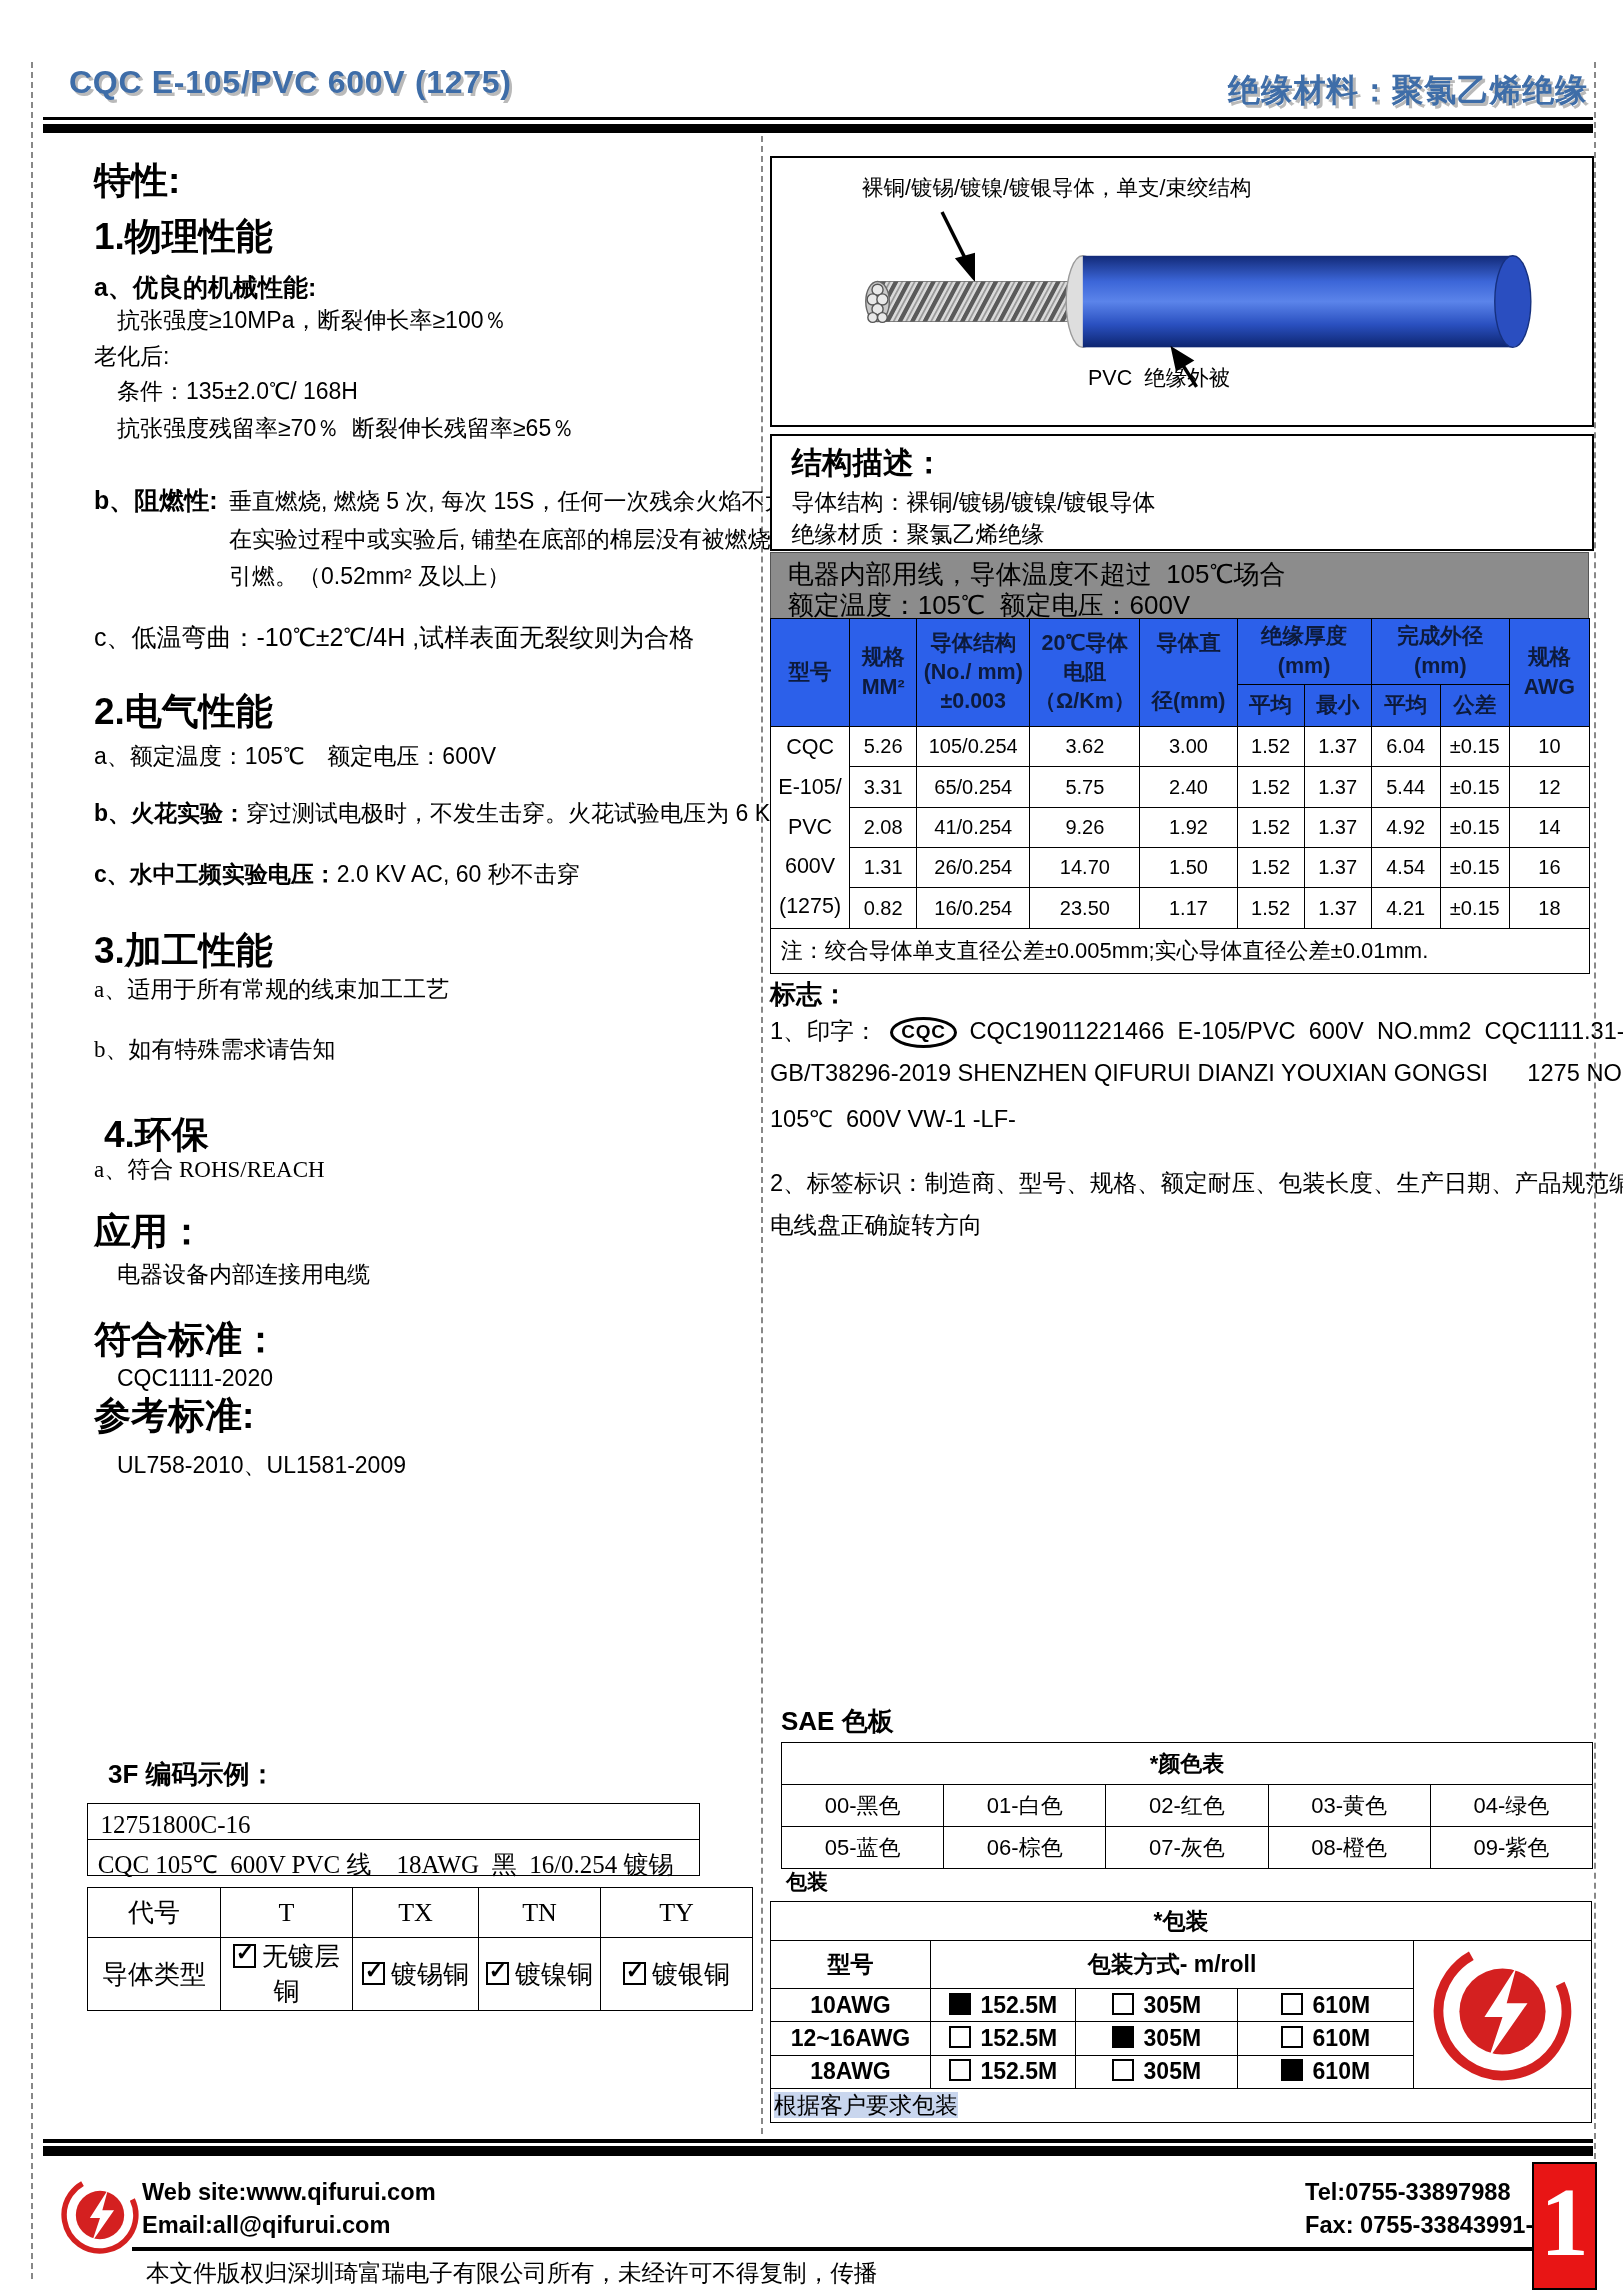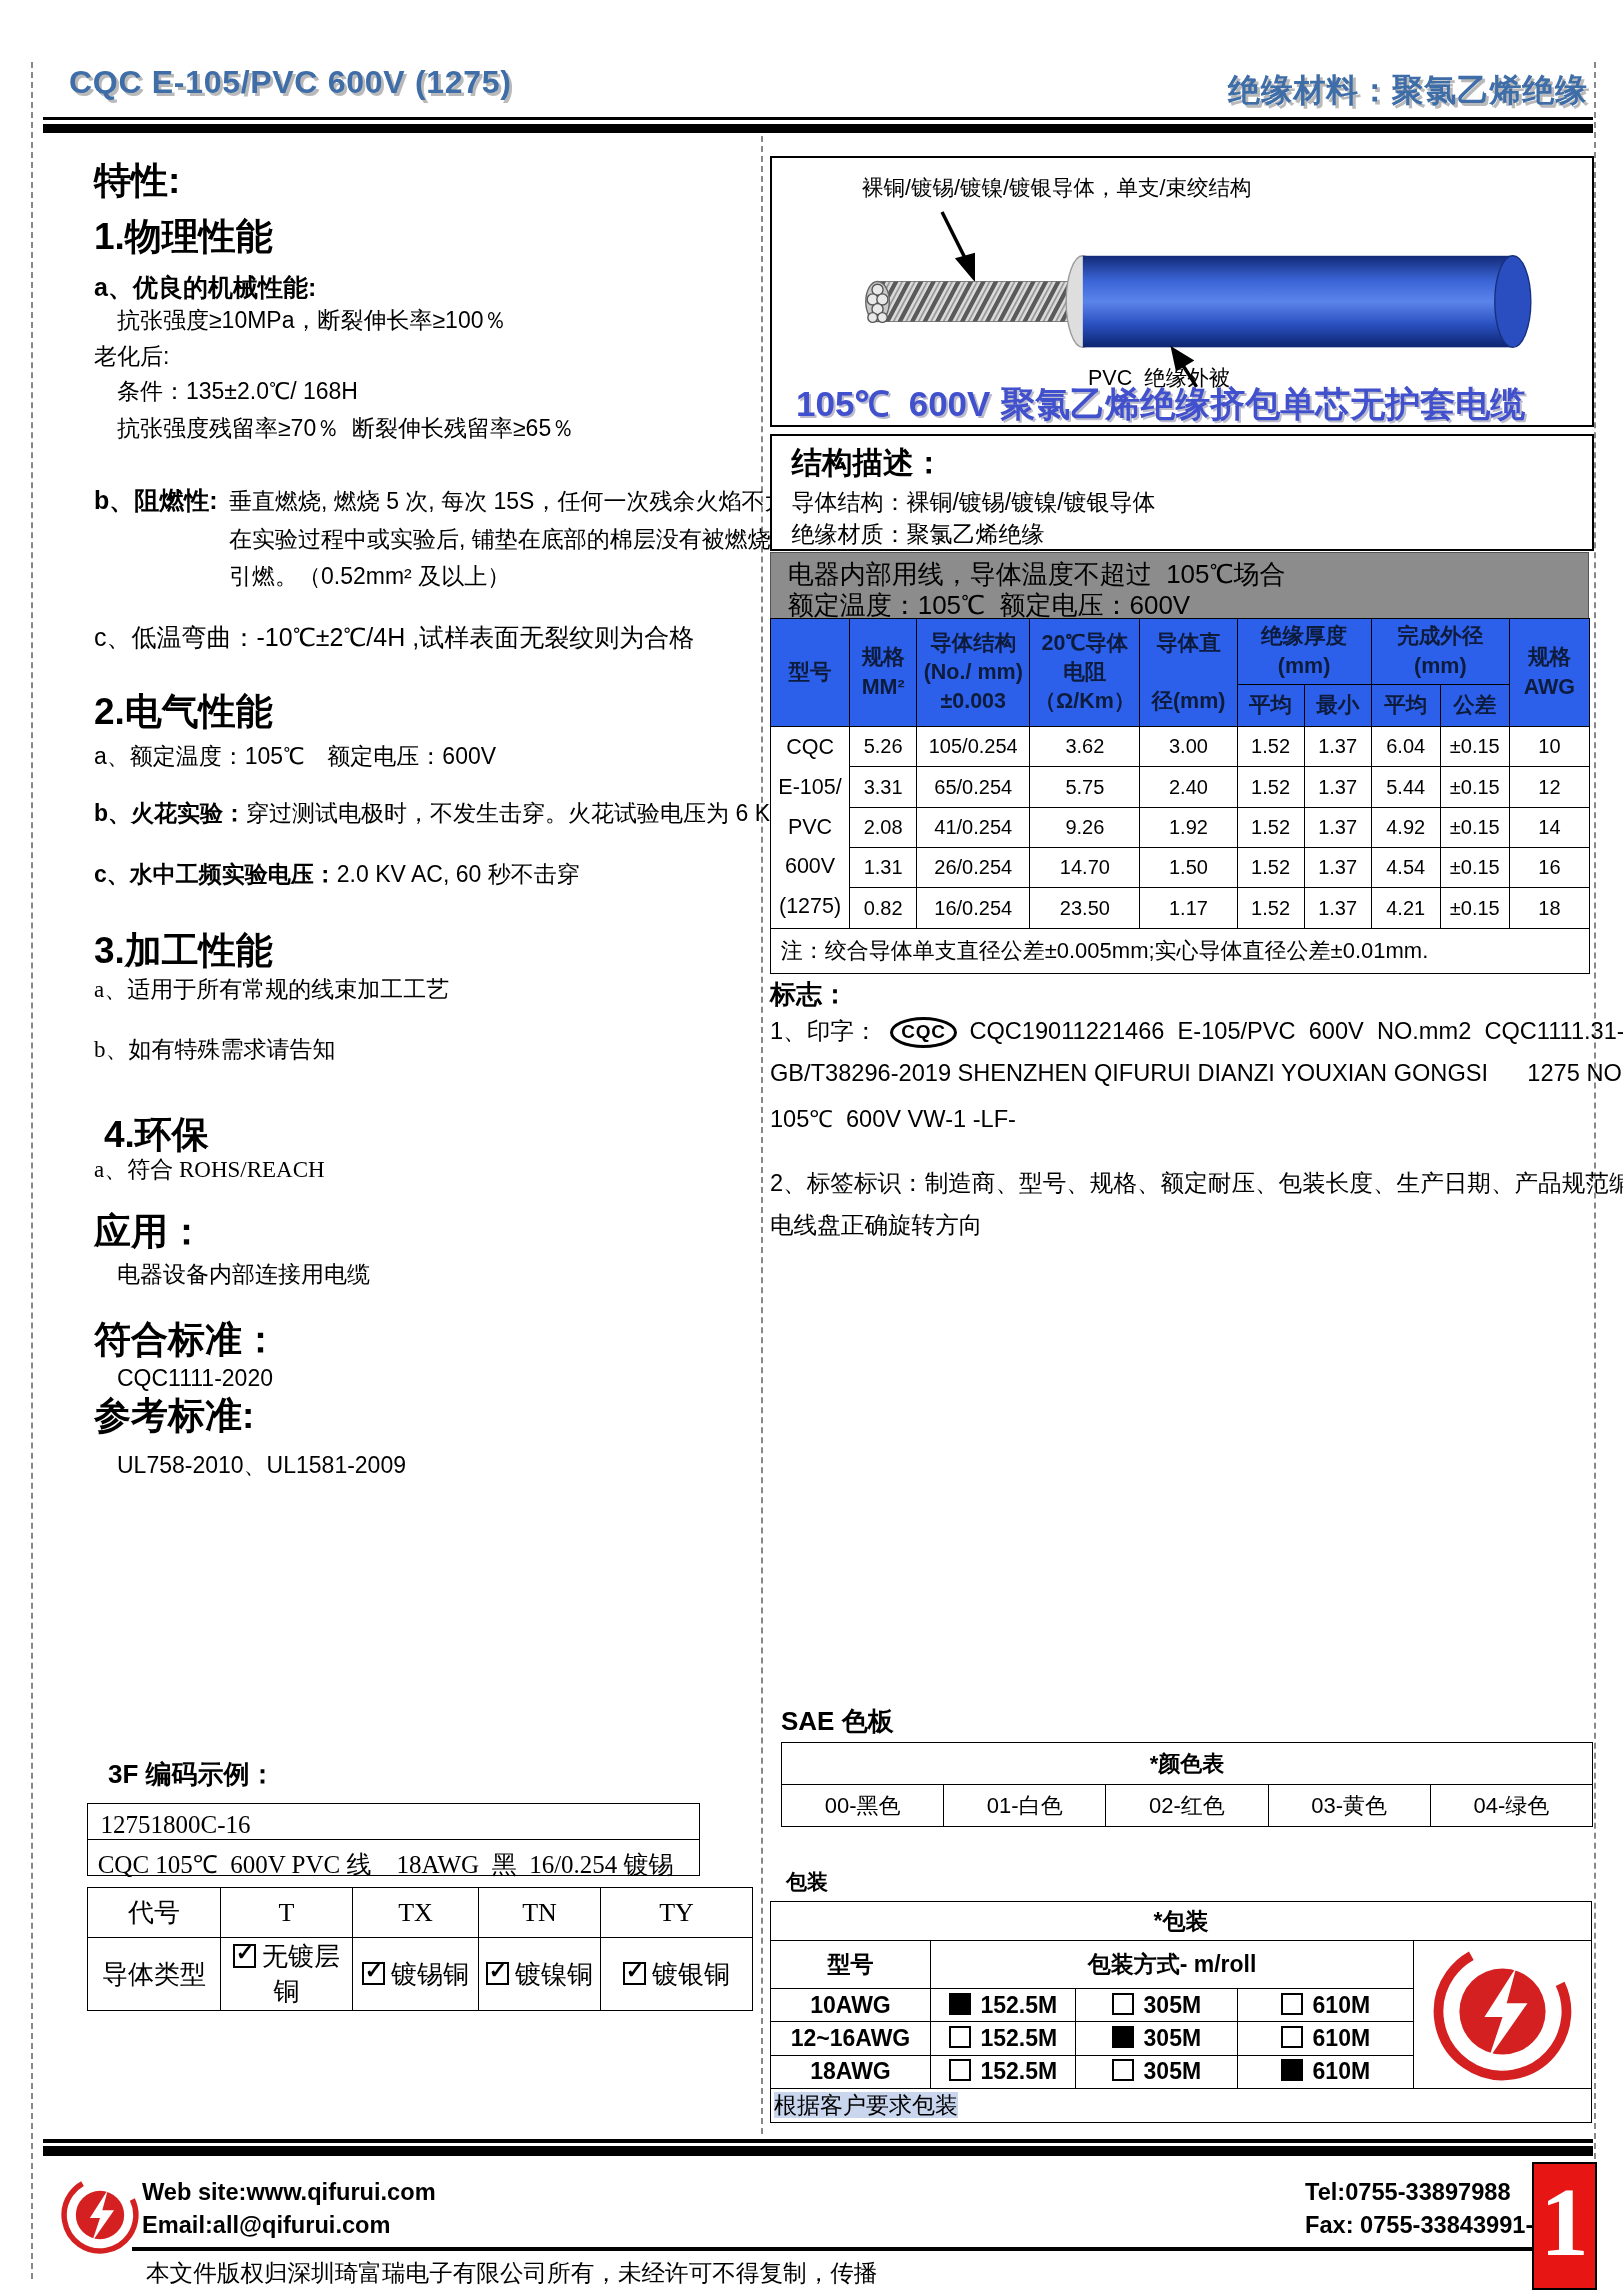--- a/index.html
+++ b/index.html
@@ -176,21 +176,20 @@
 
       <rect x="448" y="141" width="620" height="132" fill="url(#jgrad)"></rect>
       <ellipse cx="1068" cy="207" rx="26" ry="66" fill="#2a4ec0" stroke="#16307e" stroke-width="2"></ellipse>
 
       <g stroke="#000" stroke-width="5" fill="#000">
         <line x1="612" y1="330" x2="588" y2="292"></line>
         <polygon points="578,276 604,292 584,304"></polygon>
       </g>
     </svg>
     <div class="abs" style="left:316px;top:205px;font-size:21.5px;">PVC  绝缘外被</div>
-    <div class="abs cable-title" style="left:24px;top:221px;top:221px;">105℃  600V 聚氯乙烯绝缘挤包单芯无护套电缆</div>
   </div>
 
   <div class="box" style="left:770px;top:434px;width:820px;height:113px;">
     <div class="abs" style="left:19.4px;top:7px;font-size:30.5px;font-weight:bold;">结构描述：</div>
     <div class="abs" style="left:19.4px;top:51px;font-size:23px;">导体结构：裸铜/镀锡/镀镍/镀银导体</div>
     <div class="abs" style="left:19.4px;top:83px;font-size:23px;">绝缘材质：聚氯乙烯绝缘</div>
   </div>
 
   <div class="grayband" style="left:770px;top:552px;width:817px;height:65px;">
     <div class="abs" style="left:16.7px;top:4.2px;">电器内部用线，导体温度不超过  105℃场合</div>
@@ -323,20 +322,27 @@
         <tr style="height:40px;">
           <td colspan="5" class="blue-cap">*颜色表</td>
         </tr>
     <tr>
       <td>00-黑色</td>
           <td>01-白色</td>
       <td>02-红色</td>
           <td>03-黄色</td>
       <td>04-绿色</td>
     </tr>
+    <tr>
+      <td>05-蓝色</td>
+          <td>06-棕色</td>
+      <td>07-灰色</td>
+          <td>08-橙色</td>
+      <td>09-紫色</td>
+    </tr>
   </tbody>
     </table>
 
   <div class="abs" style="left:786px;top:1868px;font-size:21px;font-weight:bold;">包装</div>
   <table class="pack">
     <colgroup>
         <col style="width:160px">
         <col style="width:145px">
         <col style="width:162px">
         <col style="width:176px">

